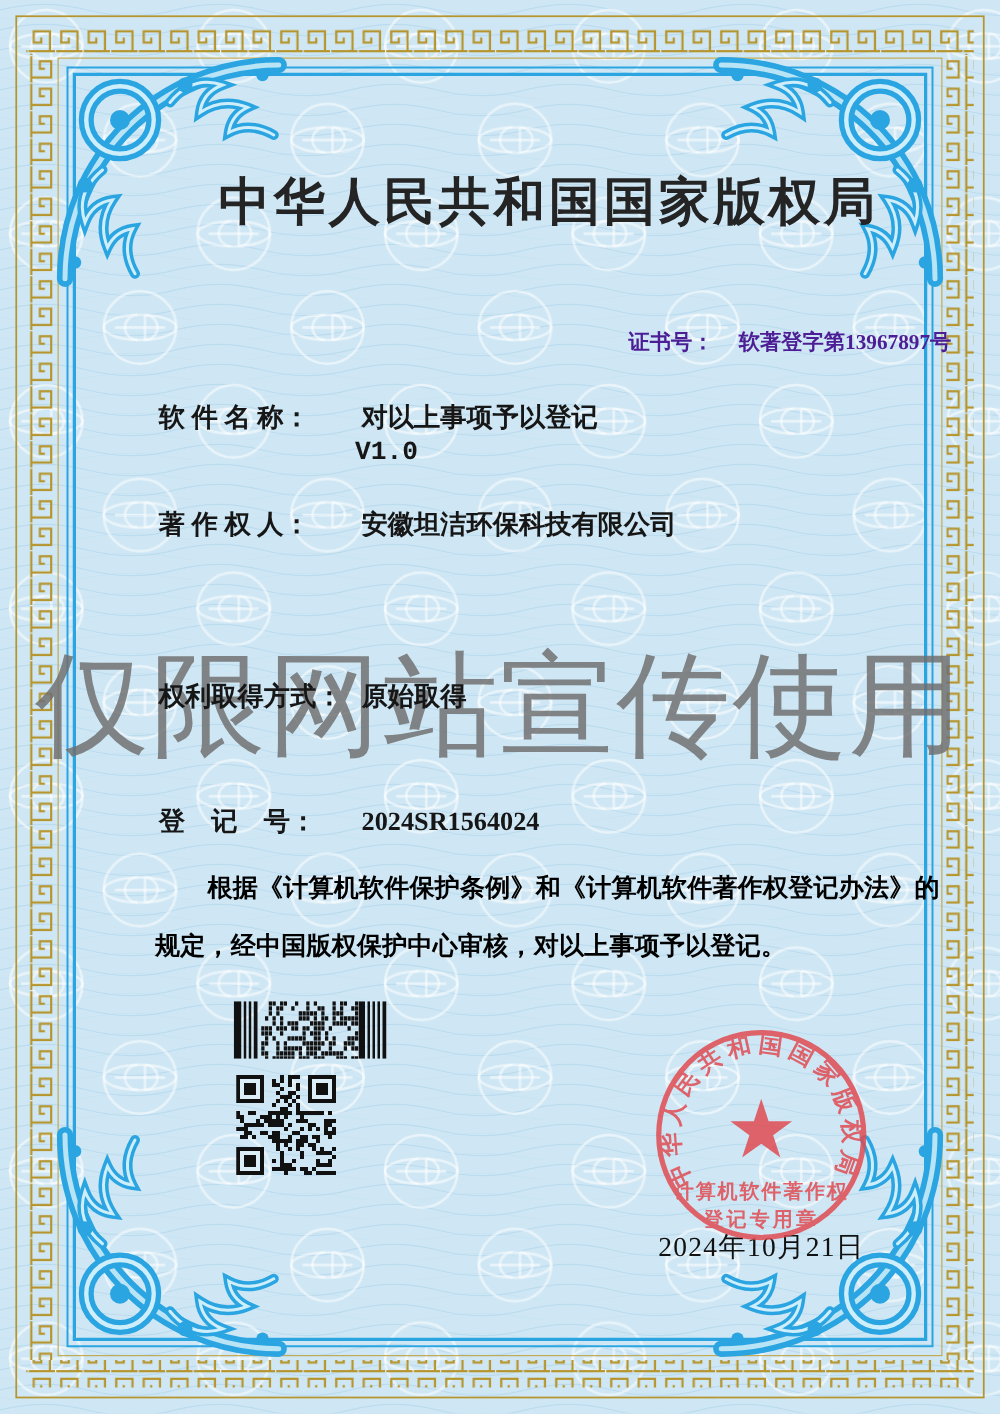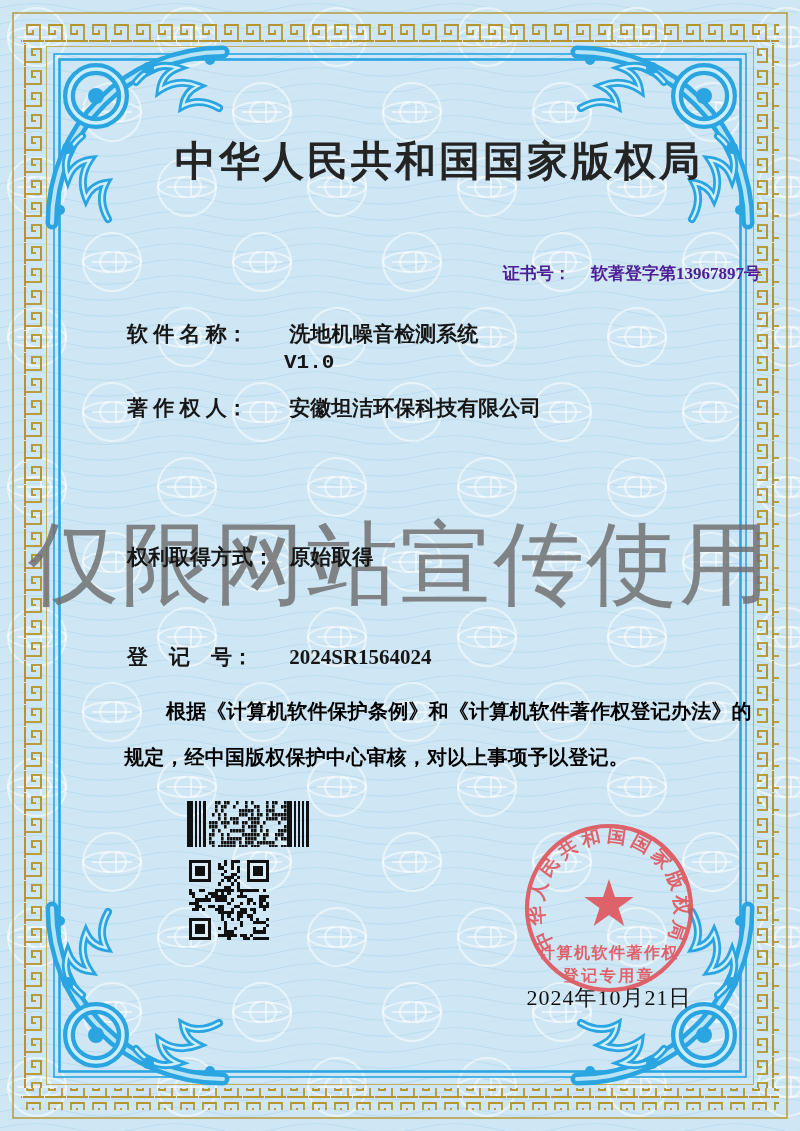--- a/index.html
+++ b/index.html
@@ -125,25 +125,25 @@
 
     <div class="abs title" style="top:134px;">中华人民共和国国家版权局</div>
 
     <div class="abs cert-no">
       <span>证书号：</span><span class="gap"></span>
       <span>软著登字第13967897号</span>
     </div>
 
     <div class="abs field-row" style="top:320px;">
       <span class="field-label">软 件 名 称：</span>
-      <span class="field-value">洗地机噪音检测系统</span>
+      <span class="field-value">对以上事项予以登记</span>
     </div>
     <div class="abs value2" style="top:351px;">V1.0</div>
 
-    <div class="abs field-row" style="top:394px;">
+    <div class="abs field-row" style="top:405px;">
       <span class="field-label">著 作 权 人：</span>
       <span class="field-value">安徽坦洁环保科技有限公司</span>
     </div>
 
     <div class="abs field-row" style="top:543px;">
       <span class="field-label">权利取得方式：</span>
       <span class="field-value">原始取得</span>
     </div>
 
 

